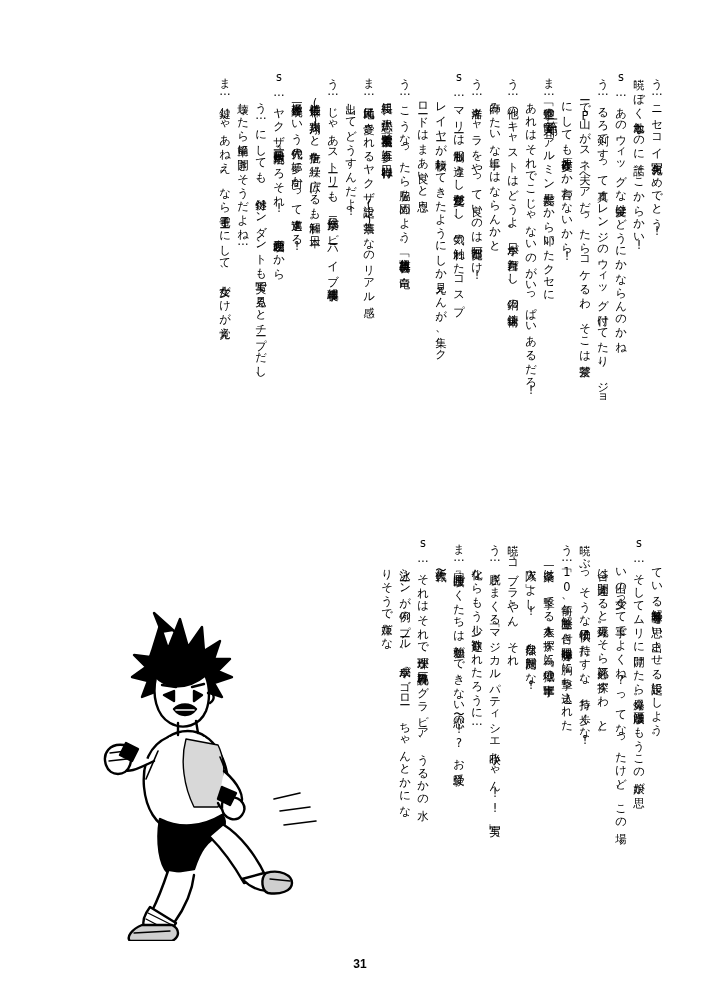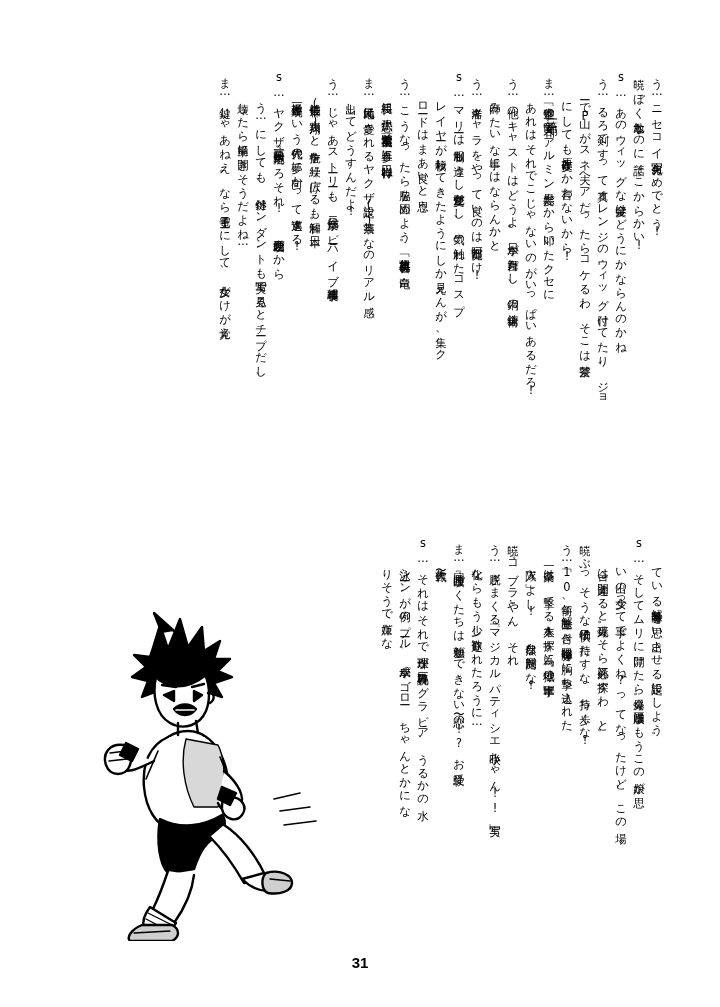--- a/index.html
+++ b/index.html
@@ -76,21 +76,21 @@
 
   
   .page-number {
     position: absolute;
     bottom: 36px;
     left: 0;
     width: 100%;
     text-align: center;
     font-family: "Liberation Sans", sans-serif;
     font-weight: bold;
-    font-size: 15px;
+    font-size: 12px;
     color: #000;
   }
 
   
   .illustration {
     position: absolute;
     left: 34px;
     bottom: 66px;
     width: 300px;
     height: 330px;

